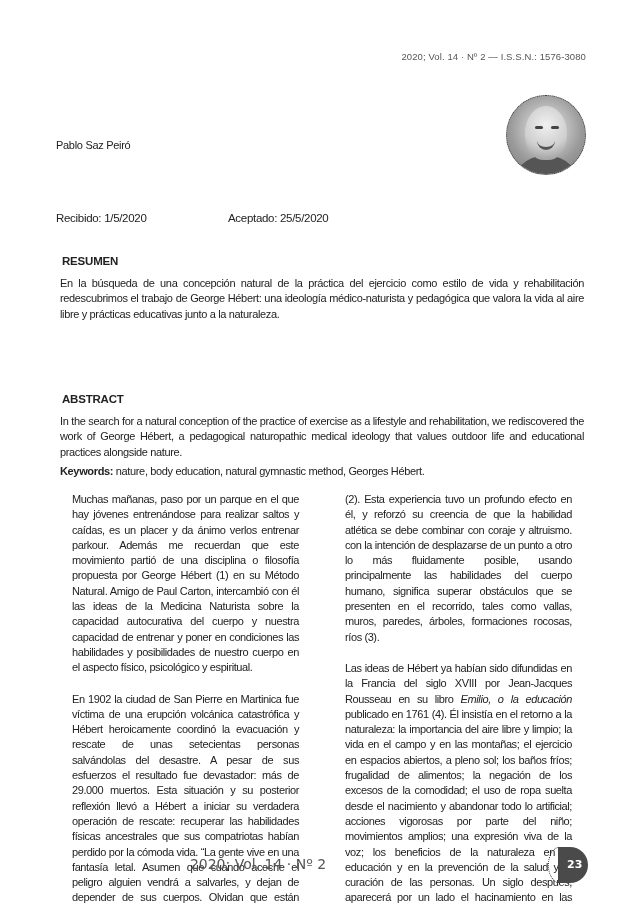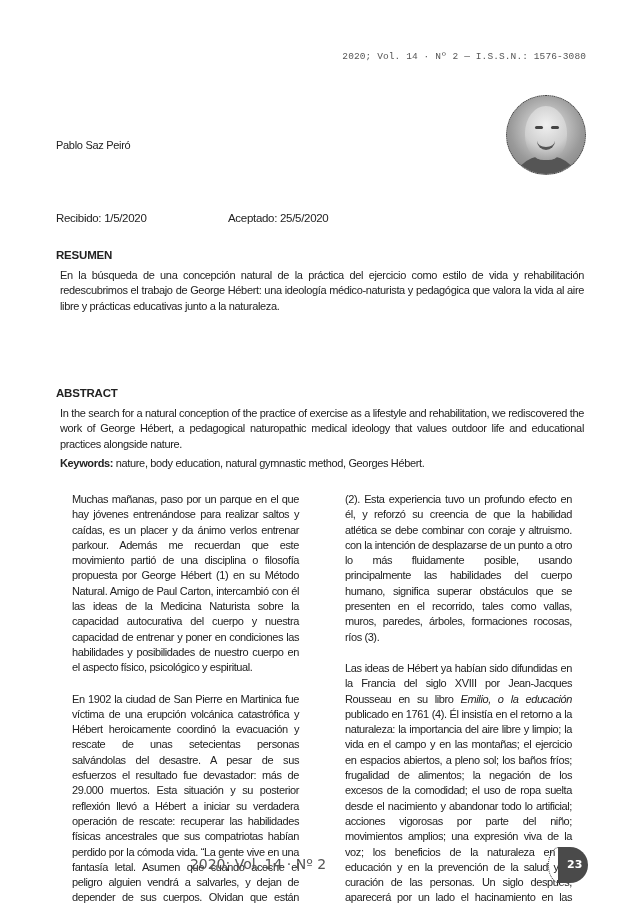--- a/index.html
+++ b/index.html
@@ -3,42 +3,42 @@
   <meta charset="utf-8">
   <style>
     html, body { margin: 0; padding: 0; background: #ffffff; }
     body {
       width: 624px; height: 907px; position: relative; overflow: hidden;
       font-family: "Liberation Sans", sans-serif; color: #222222;
     }
     .header-issn {
       position: absolute; top: 51px; right: 38px;
       font-size: 10.5px; color: #555555; letter-spacing: 0.1px;
-      font-family: Liberation Mono, monospace; font-size: 9.5px;
+      font-family: Liberation Sans, sans-serif; font-size: 9.5px;
     }
     .photo {
       position: absolute; left: 506px; top: 95px; width: 78px; height: 78px;
       border-radius: 50%; overflow: hidden;
       background: radial-gradient(circle at 50% 42%, #d8d8d8 0%, #bdbdbd 35%, #9a9a9a 60%, #777 100%);
       border: 1px dotted #333;
     }
     .photo .head {
       position: absolute; left: 18px; top: 10px; width: 42px; height: 54px;
       border-radius: 50% 50% 45% 45%;
       background: radial-gradient(circle at 50% 35%, #f0f0f0 0%, #cfcfcf 55%, #8f8f8f 100%);
     }
     .photo .eye { position: absolute; top: 30px; width: 8px; height: 3px; background: #444; border-radius: 2px; }
     .photo .eye.l { left: 28px; } .photo .eye.r { left: 44px; }
     .photo .smile { position: absolute; left: 30px; top: 44px; width: 18px; height: 7px; border-bottom: 3px solid #555; border-radius: 0 0 10px 10px; }
     .photo .shirt { position: absolute; left: 6px; top: 60px; width: 66px; height: 30px; background: #555; border-radius: 30px 30px 0 0; }
     .author { position: absolute; left: 56px; top: 139px; font-size: 11px; letter-spacing: -0.3px; }
     .dates { position: absolute; left: 56px; top: 212px; font-size: 11.5px; letter-spacing: -0.3px; width: 400px; }
     .dates .acc { position: absolute; left: 172px; top: 0; white-space: nowrap; }
     .section { position: absolute; left: 56px; width: 532px; font-size: 11px; line-height: 15.5px; letter-spacing: -0.35px; text-align: justify; }
-    .section h2 { margin: 0; font-size: 11.5px; font-weight: bold; letter-spacing: -0.2px; }
+    .section h2 { margin: 6px; font-size: 11.5px; font-weight: bold; letter-spacing: -0.2px; }
     .section p { margin: 4px; }
     .section .kw { margin-top: 4px; }
     .section .kw b { font-weight: bold; }
     .resumen { top: 248px; }
     .abstract { top: 386px; }
     .col {
       position: absolute; top: 476px; width: 259px; font-size: 11px; line-height: 15.3px;
       letter-spacing: -0.4px; text-align: justify; hyphens: manual;
     }
     .col p { margin: 16px; }

